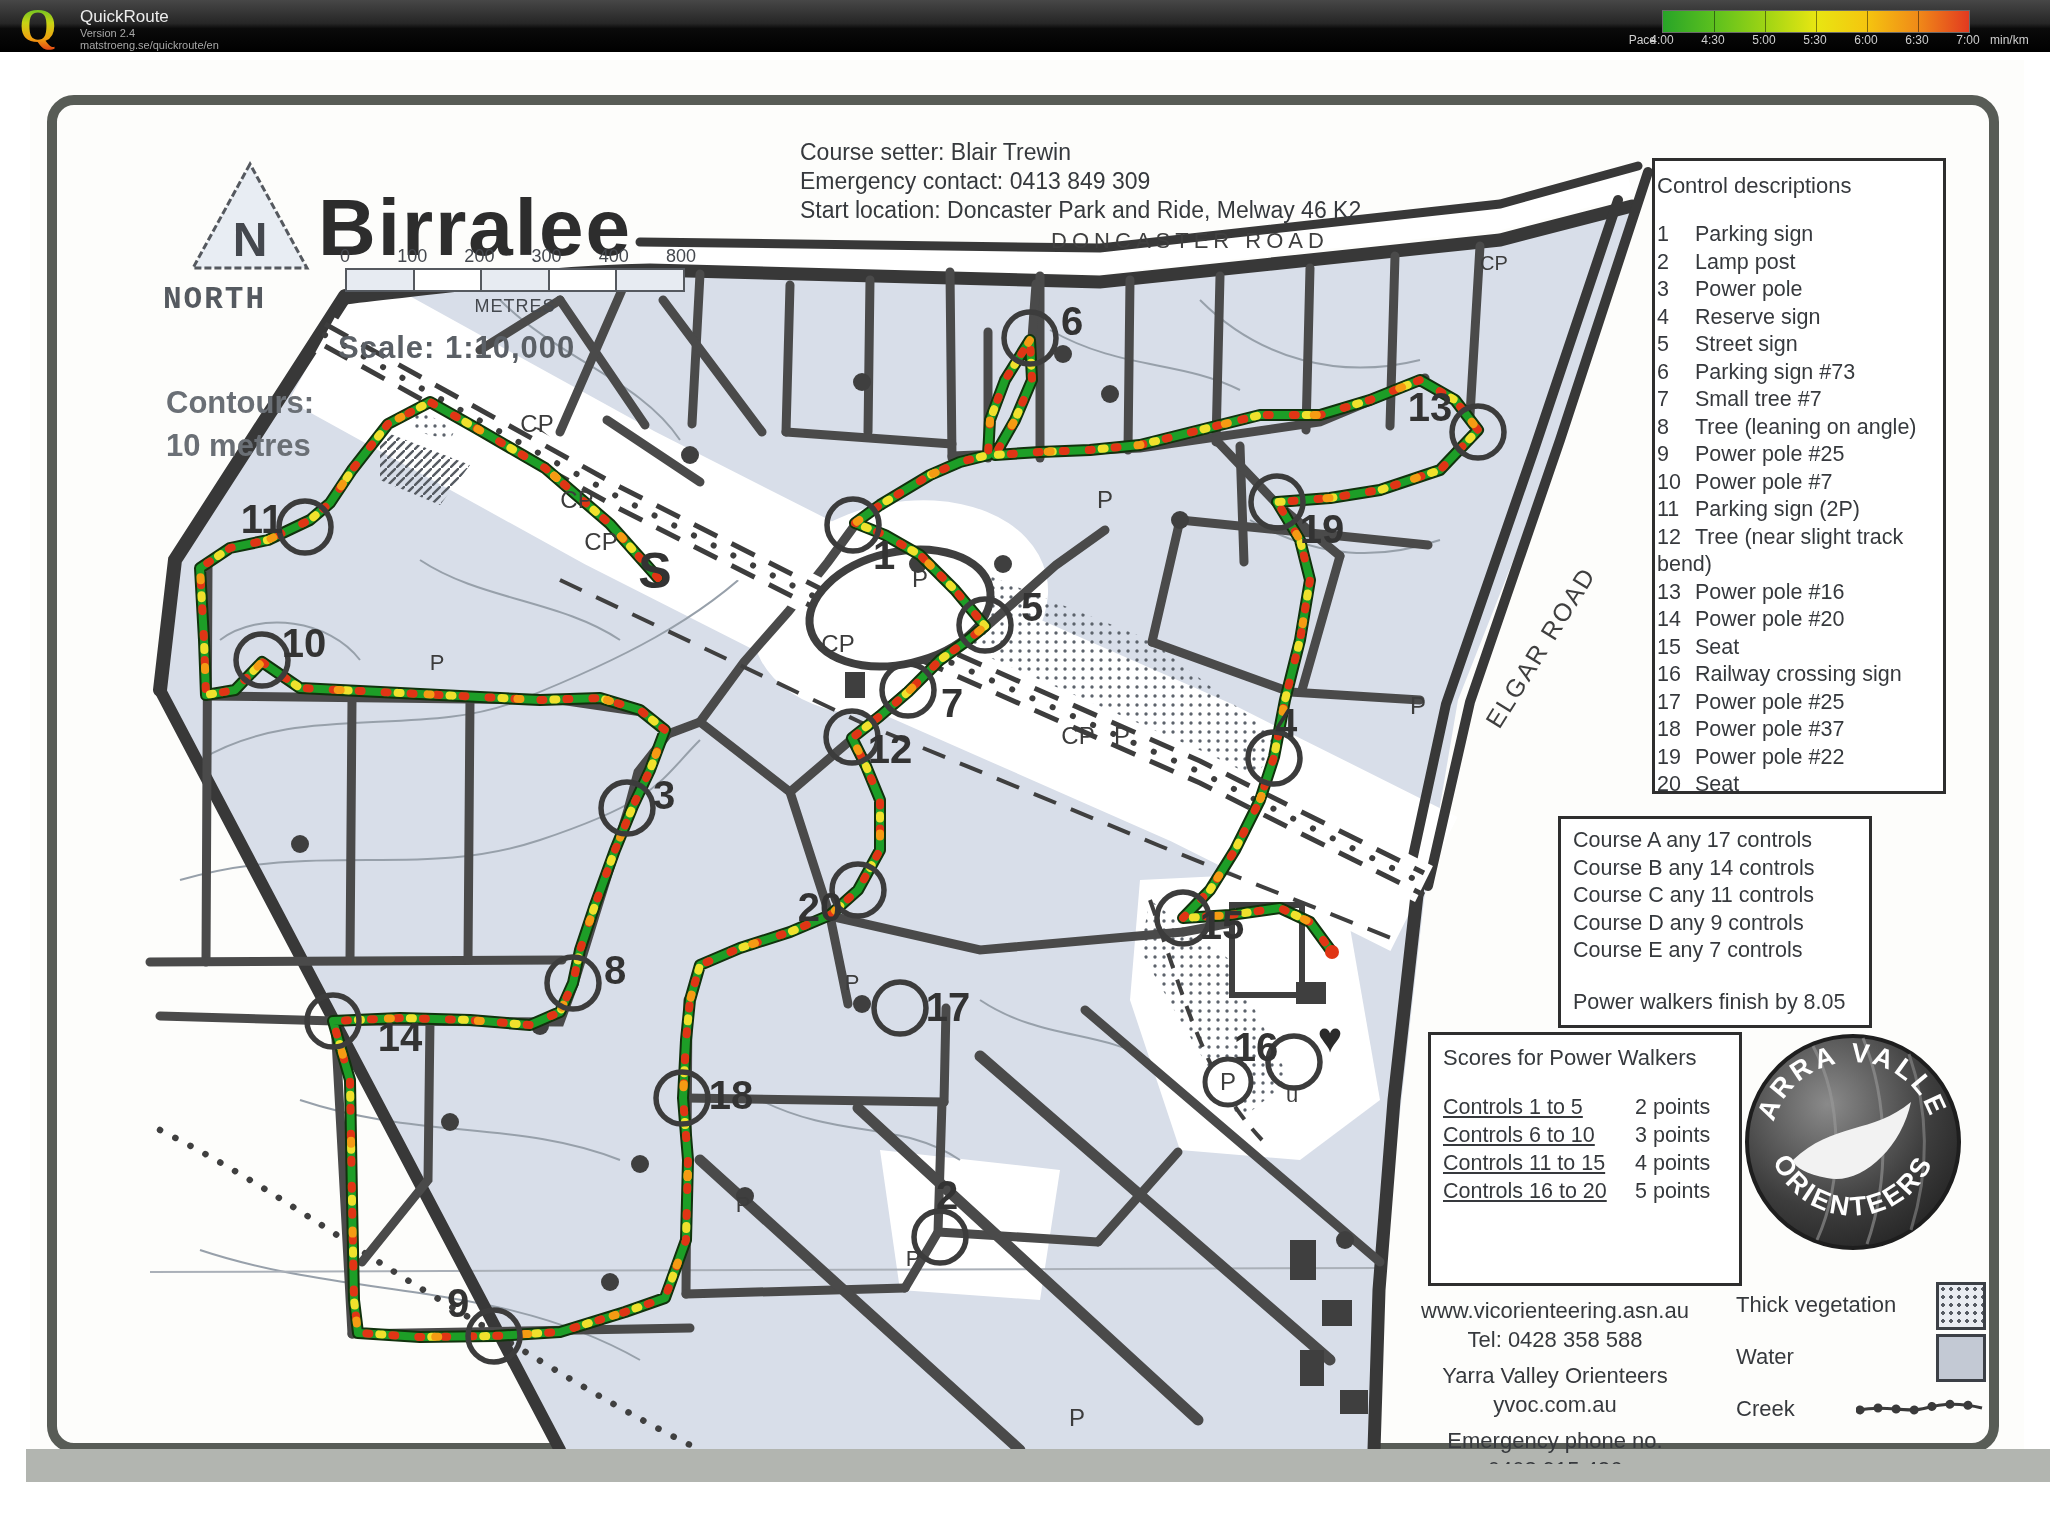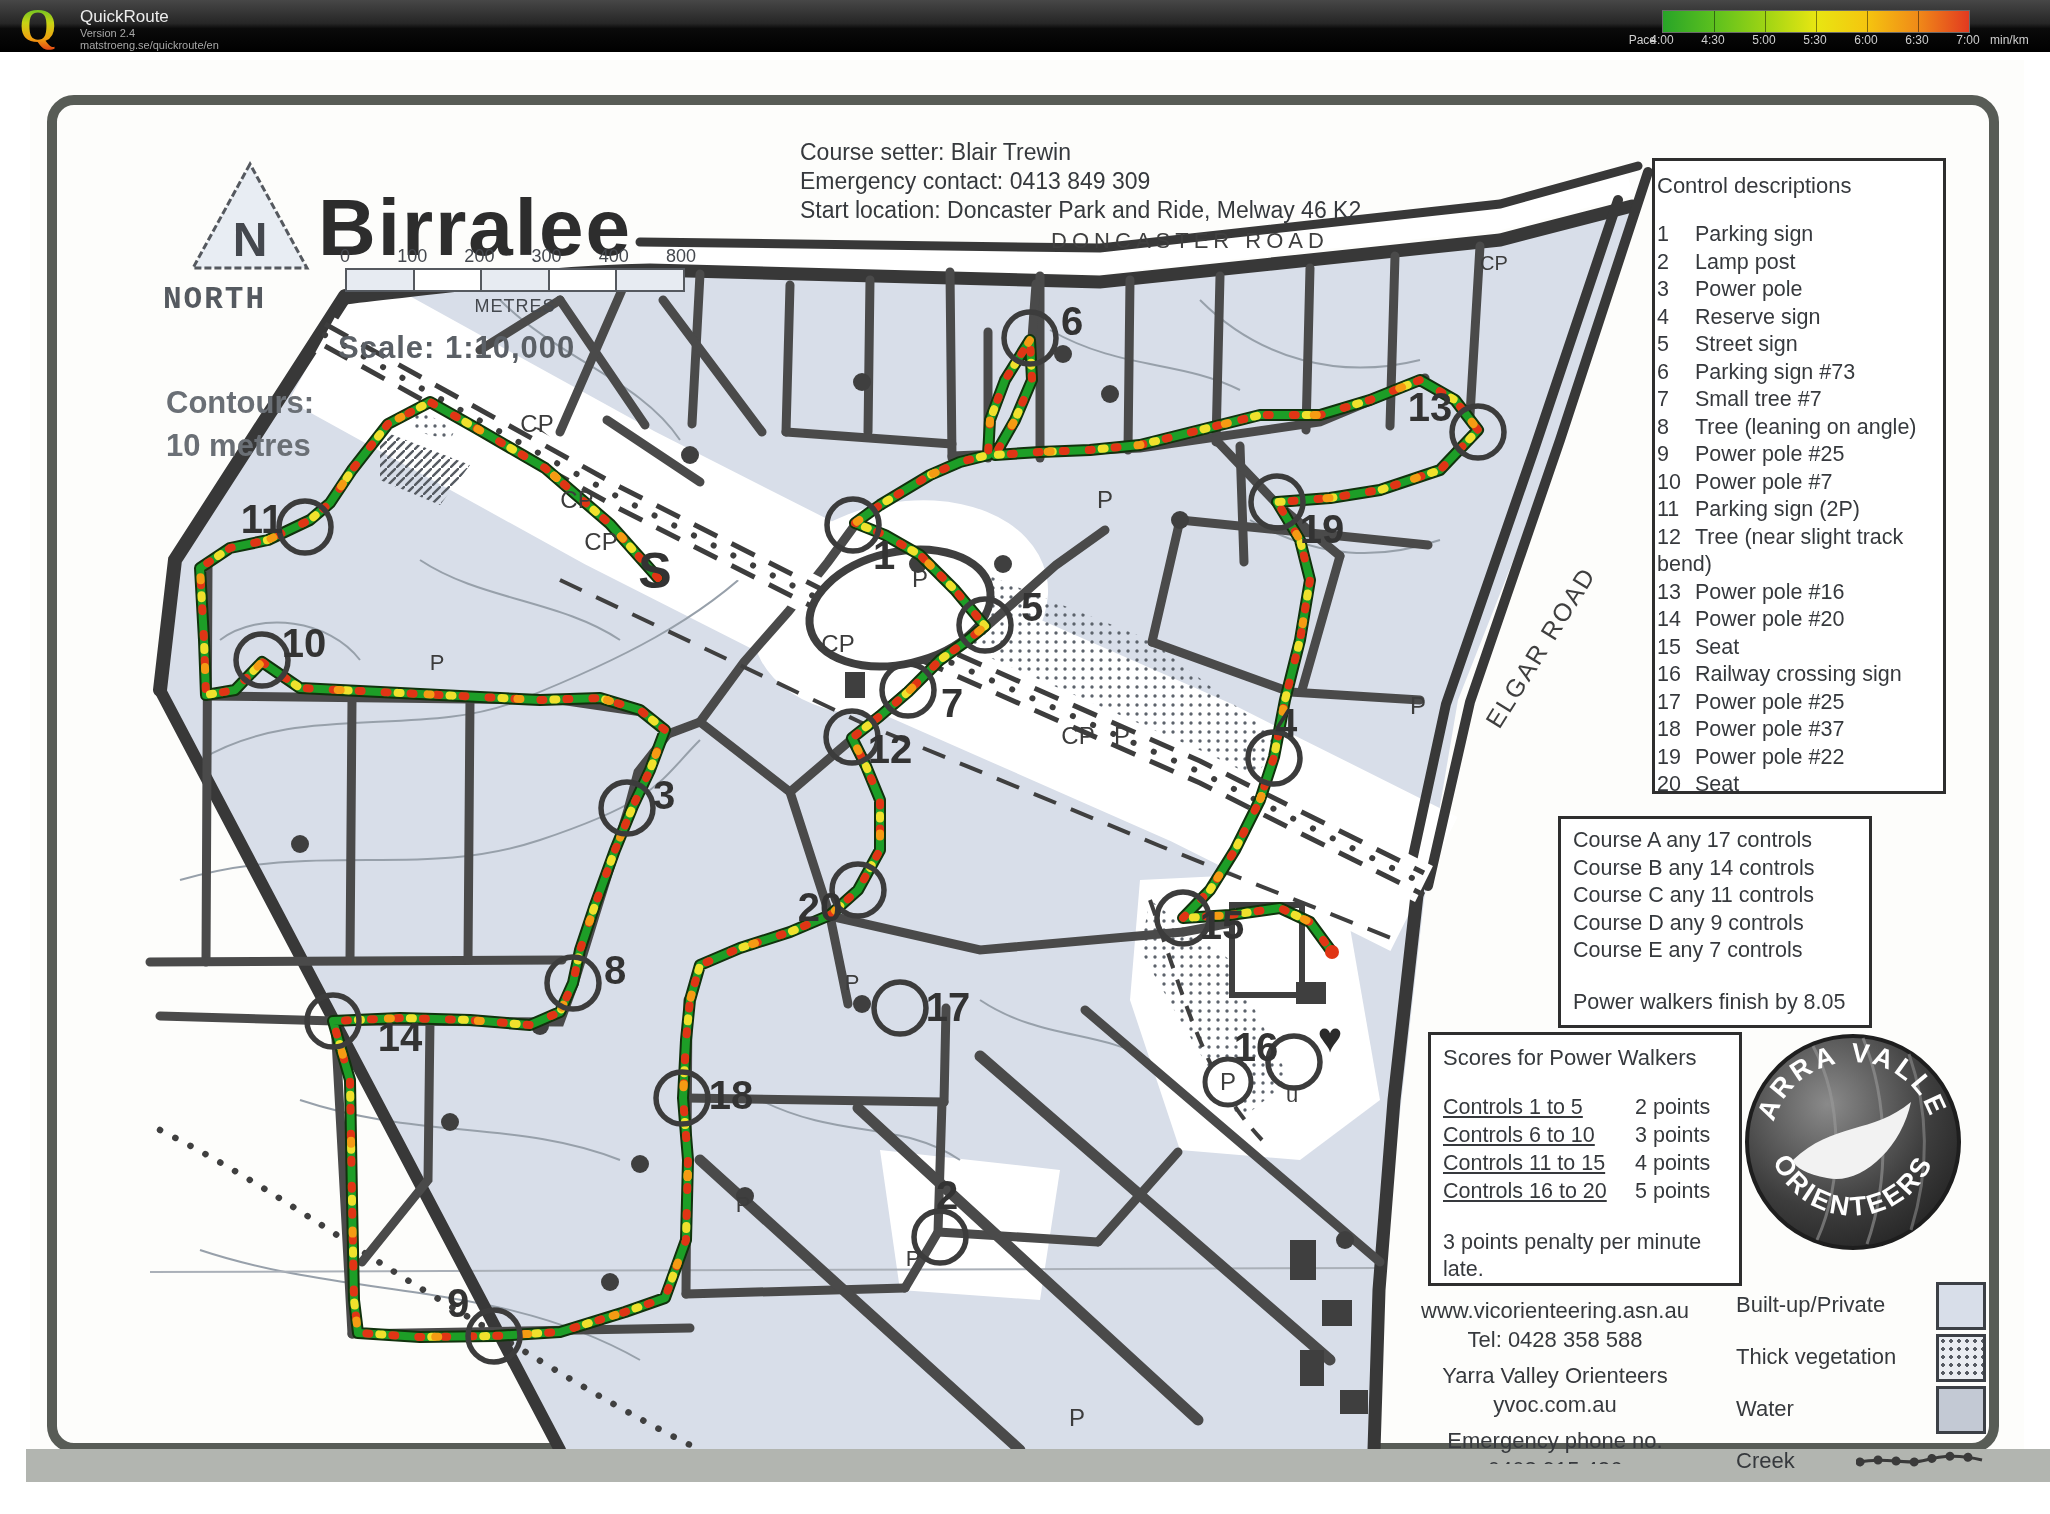--- a/index.html
+++ b/index.html
@@ -451,40 +451,35 @@
       </div>
       <div class="score-row">
         <span class="score-range">Controls 11 to 15</span>
         <span>4 points</span>
       </div>
       <div class="score-row">
         <span class="score-range">Controls 16 to 20</span>
         <span>5 points</span>
       </div>
     </div>
-  <div id="scores-penalty">3 points penalty per minute late.</div>
 </div>
 
 <div id="contact" class="abs">
     <div class="contact-line">www.vicorienteering.asn.au</div>
     <div class="contact-line">Tel:  0428 358 588</div>
     <div class="contact-gap"></div>
     <div class="contact-line">Yarra Valley Orienteers</div>
     <div class="contact-line">yvoc.com.au</div>
     <div class="contact-gap"></div>
     <div class="contact-line">Emergency phone no.</div>
     <div class="contact-line">0408 915 426</div>
   </div>
 
 <div id="legend" class="abs">
     <div class="legend-row">
-      <div class="legend-lbl">Built-up/Private</div>
-      <div class="legend-sw sw-builtup"></div>
-    </div>
-    <div class="legend-row">
       <div class="legend-lbl">Thick vegetation</div>
       <div class="legend-sw sw-vegetation"></div>
     </div>
     <div class="legend-row">
       <div class="legend-lbl">Water</div>
       <div class="legend-sw sw-water"></div>
     </div>
     <div class="legend-row">
       <div class="legend-lbl">Creek</div>
       <div class="legend-sw sw-creek"><svg width="130" height="24">

